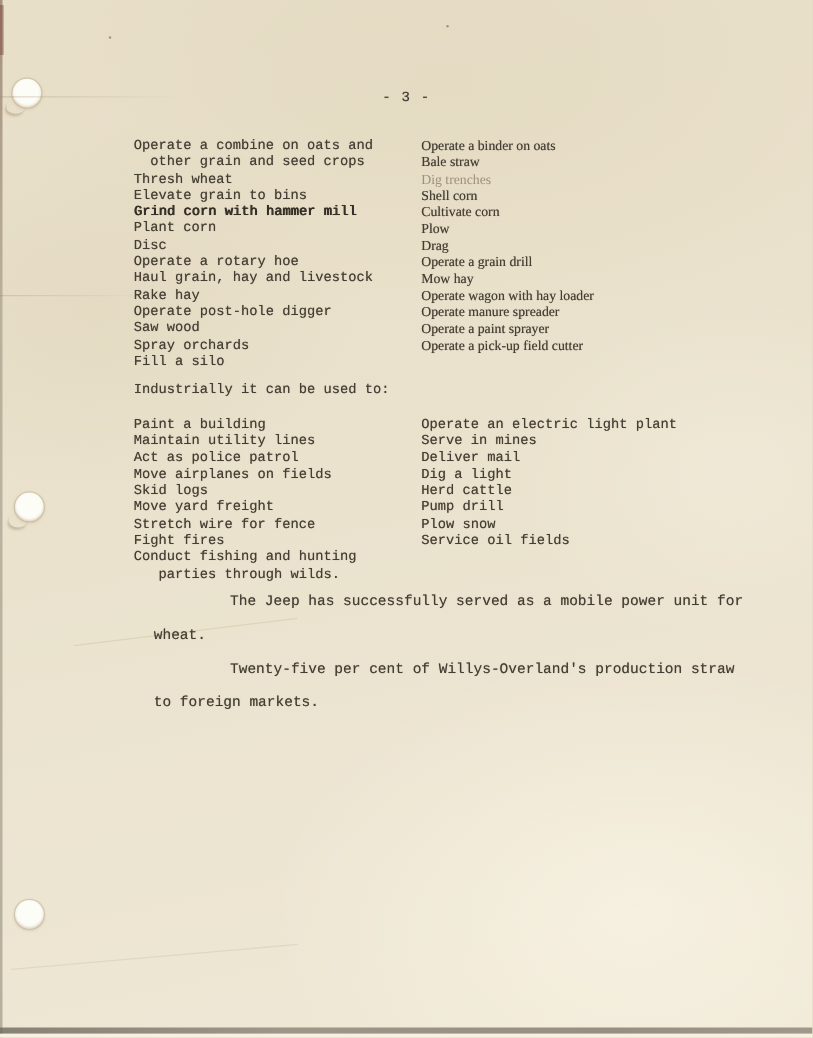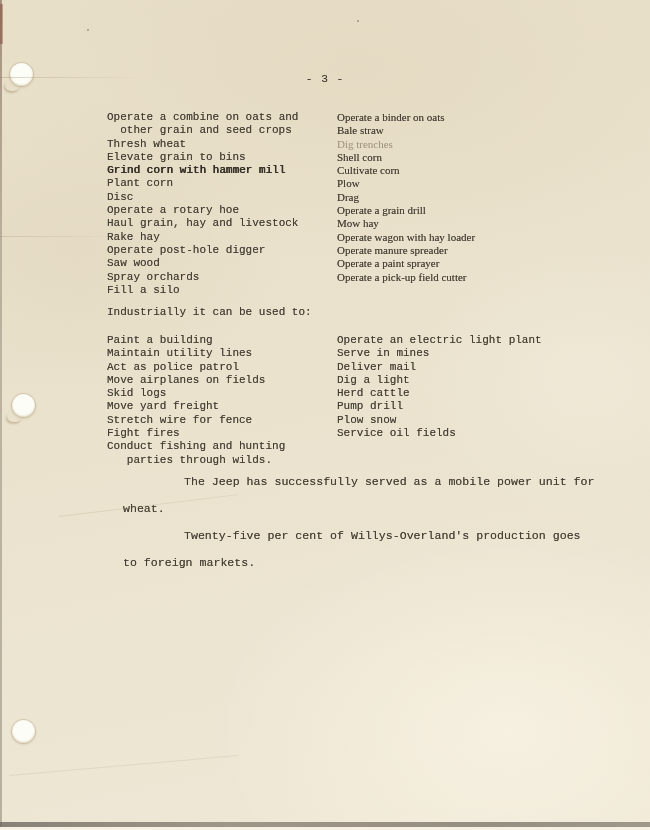--- a/index.html
+++ b/index.html
@@ -79,19 +79,19 @@
   <div class="col ag-right ink" id="ag-right"><div class="line">Operate a binder on oats</div><div class="line">Bale straw</div><div class="line faded">Dig trenches</div><div class="line">Shell corn</div><div class="line">Cultivate corn</div><div class="line">Plow</div><div class="line">Drag</div><div class="line">Operate a grain drill</div><div class="line">Mow hay</div><div class="line">Operate wagon with hay loader</div><div class="line">Operate manure spreader</div><div class="line">Operate a paint sprayer</div><div class="line">Operate a pick-up field cutter</div></div>
 
   <div class="heading ink">Industrially it can be used to:</div>
 
   <div class="col ind-left ink" id="ind-left"><div class="line">Paint a building</div><div class="line">Maintain utility lines</div><div class="line">Act as police patrol</div><div class="line">Move airplanes on fields</div><div class="line">Skid logs</div><div class="line">Move yard freight</div><div class="line">Stretch wire for fence</div><div class="line">Fight fires</div><div class="line">Conduct fishing and hunting</div><div class="line" style="padding-left: 3ch;">parties through wilds.</div></div>
   <div class="col ind-right ink" id="ind-right"><div class="line">Operate an electric light plant</div><div class="line">Serve in mines</div><div class="line">Deliver mail</div><div class="line">Dig a light</div><div class="line">Herd cattle</div><div class="line">Pump drill</div><div class="line">Plow snow</div><div class="line">Service oil fields</div></div>
 
   <div class="paragraphs ink" id="paragraphs">
       <div class="pline first">The Jeep has successfully served as a mobile power unit for</div>
       <div class="pline">wheat.</div>
-      <div class="pline first">Twenty-five per cent of Willys-Overland's production goes</div>
+      <div class="pline first">Twenty-five per cent of Willys-Overland's production straw</div>
       <div class="pline">to foreign markets.</div>
     </div>
 
   <div class="bottom-shadow"></div>
   <div class="bottom-light"></div>
 </div>
 
 </body></html>

